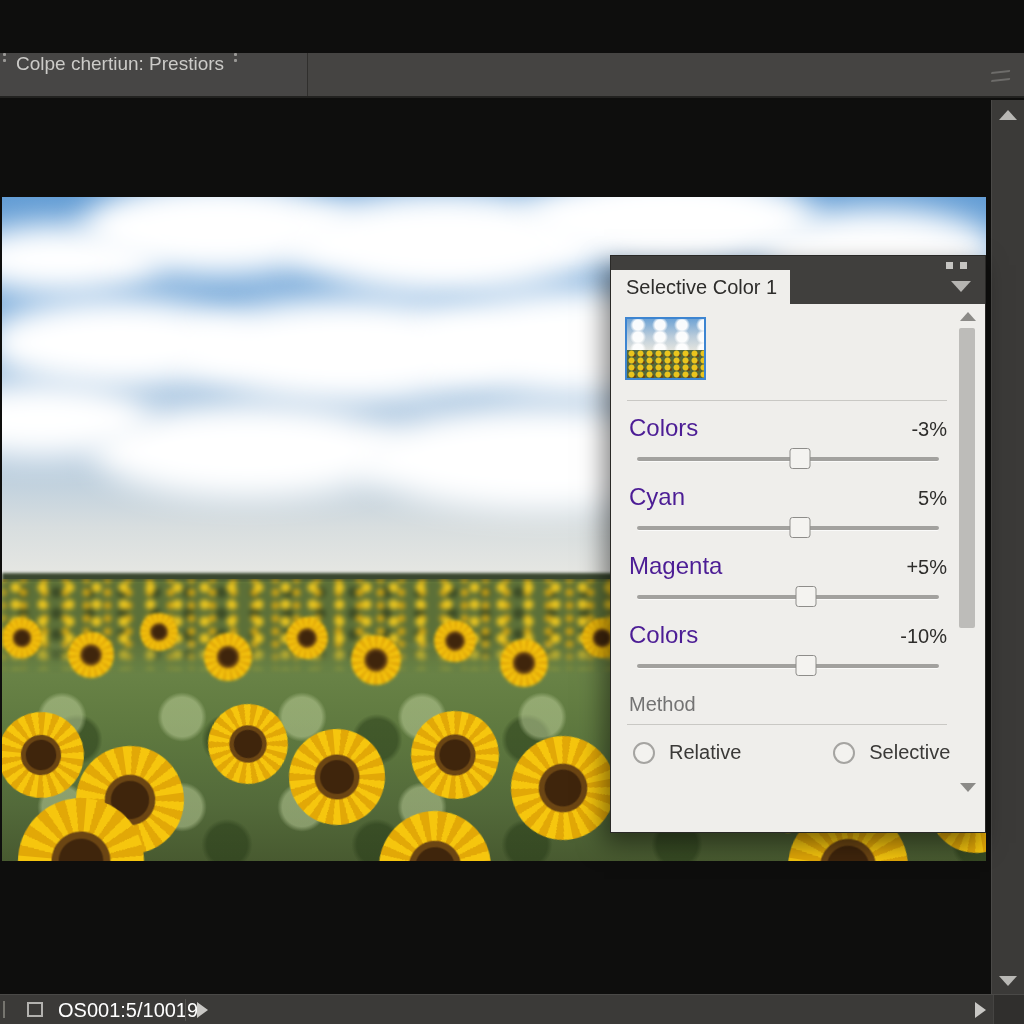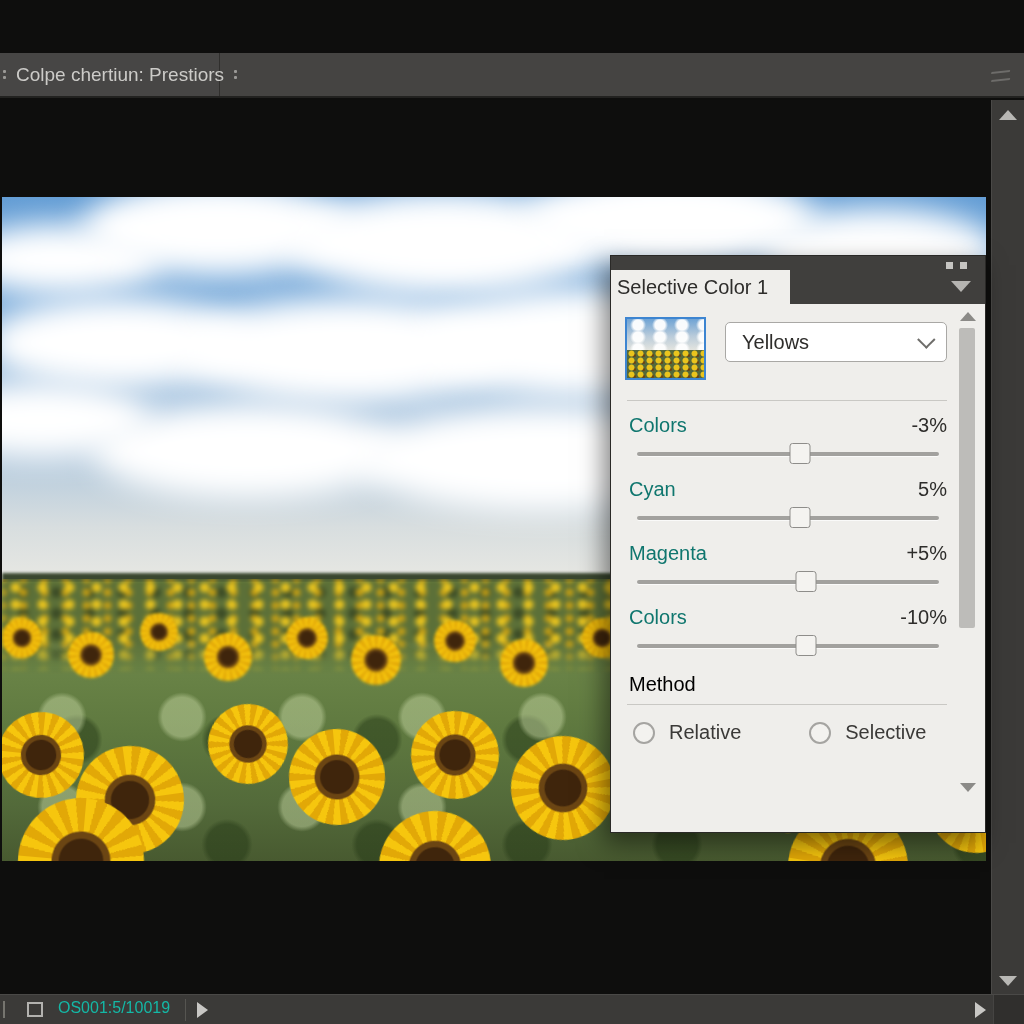--- a/index.html
+++ b/index.html
@@ -24,22 +24,22 @@
   .ic-max { width:19px; height:15px; border:2.5px solid #d6d6d4; }
   .ic-close { position:relative; width:20px; height:20px; }
   .ic-close::before,.ic-close::after { content:""; position:absolute; left:-1px; top:8.5px;
     width:22px; height:3px; background:#dcdcda; }
   .ic-close::before { transform:rotate(45deg); }
   .ic-close::after { transform:rotate(-45deg); }
 
   
   .optionsbar { position:absolute; left:0; top:53px; width:1024px; height:45px;
     background:#454442; border-bottom:2px solid #222220; }
-  .opt-section { position:absolute; left:0; top:0; height:100%; width:220px;
-    border-right:1px solid #302f2d; display:flex; align-items:center; background:#474645; }
+  .opt-section { position:absolute; left:0; top:0; height:100%; width:308px;
+    border-right:1px solid #302f2d; display:flex; background:#474645; }
   .grip { display:flex; flex-direction:column; gap:3px; margin-left:3px; }
   .grip i { width:3px; height:3px; background:#9a9996; border-radius:1px; display:block; }
   .opt-label { margin-left:10px; color:#cccbc8; font-size:19px; white-space:nowrap; }
   .grip.right { margin-left:10px; }
   .opt-misc { position:absolute; right:14px; top:12px; width:18px; height:22px; opacity:.55; }
   .opt-misc i { display:block; height:5px; margin:3px 0; border-bottom:2px solid #8f8e8b;
     transform:skewX(-20deg) rotate(-6deg); }
 
   
   .workspace { position:absolute; left:0; top:100px; width:1024px; height:894px; background:#0e0e0d; }
@@ -85,21 +85,21 @@
 
   
   .panel { position:absolute; left:610px; top:155px; width:376px; height:578px;
     box-shadow:-6px 10px 24px rgba(0,0,0,.5); z-index:5; }
   .panel-head { position:relative; width:100%; height:49px; background:#403f3d;
     border:1px solid #2a2927; border-bottom:none; }
   .head-dots { position:absolute; right:18px; top:6px; display:flex; gap:7px; }
   .head-dots i { width:7px; height:7px; background:#c6c5c2; display:block; }
   .tab-row { position:absolute; left:0; bottom:0; width:100%; height:34px; display:flex; }
   .panel-tab { width:179px; height:34px; background:#efeeeb; display:flex; align-items:center;
-    padding-left:6px; color:#2e2d2b; font-size:20px; }
+    padding-left:15px; color:#2e2d2b; font-size:20px; }
   .tab-rest { flex:1; position:relative; }
   .chev-tri { position:absolute; right:14px; top:11px; width:0; height:0;
     border-left:10px solid transparent; border-right:10px solid transparent;
     border-top:11px solid #b5b4b1; }
   .panel-body { position:relative; width:100%; height:529px; background:#efeeeb;
     border:1px solid #2a2927; border-top:none; padding:10px 0 0 0; }
 
   .row-top { position:relative; height:78px; margin:0 38px 0 14px; }
   .thumb { position:absolute; left:0; top:3px; width:81px; height:63px;
     border:2px solid #3d85d1; overflow:hidden; background:#9db6cf; }
@@ -116,50 +116,50 @@
   .dropdown { position:absolute; left:100px; top:8px; right:0; height:40px; background:#fff;
     border:1px solid #a9a8a5; border-radius:5px; display:flex; align-items:center;
     padding:0 16px; color:#2e2d2b; font-size:20px; }
   .dd-chev { margin-left:auto; width:13px; height:13px; border-right:2.5px solid #6e6d6a;
     border-bottom:2.5px solid #6e6d6a; transform:rotate(45deg) translateY(-4px); }
 
   .sep { height:1px; background:#c9c8c4; margin:8px 38px 0 16px; }
 
   .slider-row { margin:13px 38px 0 18px; }
   .sl-head { display:flex; justify-content:space-between; align-items:baseline; }
-  .sl-label { color:#0f766e; font-size:20px; }
+  .sl-label { color:#4c1d95; font-size:24px; }
   .sl-value { color:#2e2d2b; font-size:20px; }
   .sl-track { position:relative; height:22px; margin:6px 8px 0 8px; }
   .sl-track::before { content:""; position:absolute; left:0; right:0; top:9px; height:4px;
     background:#a2a19e; border-radius:2px; box-shadow:0 1px 0 rgba(255,255,255,.7); }
   .sl-knob { position:absolute; top:0; width:21px; height:21px; background:#f4f3f0;
     border:1.5px solid #8e8d8a; border-radius:3px; transform:translateX(-50%); }
 
-  .method-label { margin:16px 38px 0 18px; color:#000000; font-size:20px; }
-  .radio-row { display:flex; margin:16px 38px 0 22px; gap:68px; }
+  .method-label { margin:16px 38px 0 18px; color:#737373; font-size:20px; }
+  .radio-row { display:flex; margin:16px 38px 0 22px; gap:92px; }
   .radio { display:flex; align-items:center; gap:14px; color:#3a3937; font-size:20px; }
   .rb { width:22px; height:22px; border:2px solid #a5a4a1; border-radius:50%;
     background:#f3f2ef; display:inline-block; }
 
   .panel-scroll { position:absolute; right:7px; top:6px; width:21px; height:500px; }
   .ps-tri { position:absolute; left:50%; transform:translateX(-50%); width:0; height:0; }
   .ps-tri.up { top:2px; border-left:8px solid transparent; border-right:8px solid transparent;
     border-bottom:9px solid #8b8a87; }
   .ps-tri.down { bottom:18px; border-left:8px solid transparent; border-right:8px solid transparent;
     border-top:9px solid #8b8a87; }
   .ps-thumb { position:absolute; left:2px; top:18px; width:16px; height:300px;
     background:#bdbcb9; border-radius:2px; }
 
   
   .bottombar { position:absolute; left:0; top:994px; width:1024px; height:30px;
     background:#3b3a38; border-top:1px solid #4a4947; }
   .bb-edge { position:absolute; left:3px; top:6px; width:2px; height:17px; background:#76756f; }
   .bb-square { position:absolute; left:27px; top:7px; width:16px; height:15px;
     border:2px solid #b3b2af; }
-  .bb-text { position:absolute; left:58px; top:4px; color:#14b8a6; font-size:16px; }
+  .bb-text { position:absolute; left:58px; top:4px; color:#ffffff; font-size:20px; }
   .bb-div { position:absolute; left:185px; top:4px; width:1px; height:22px; background:#565551; }
   .bb-arrow { position:absolute; top:7px; width:0; height:0;
     border-top:8px solid transparent; border-bottom:8px solid transparent;
     border-left:11px solid #c8c7c4; }
   .bb-arrow.first { left:197px; }
   .bb-arrow.right-end { left:975px; }
   .bb-corner { position:absolute; right:0; top:0; width:31px; height:30px; background:#302f2d;
     border-left:1px solid #454442; }
 </style>
 </head>
@@ -258,24 +258,20 @@
           </div>
         </div>
       </div>
 
       <div class="panel-body">
         <div class="row-top">
           <div class="thumb">
             <div class="t-sky"></div>
             <div class="t-field"></div>
           </div>
-          <div class="dropdown">
-            <span>Yellows</span>
-            <div class="dd-chev"></div>
-          </div>
         </div>
 
         <div class="sep"></div>
 
         <div class="slider-row">
           <div class="sl-head">
             <span class="sl-label">Colors</span>
             <span class="sl-value">-3%</span>
           </div>
           <div class="sl-track">

